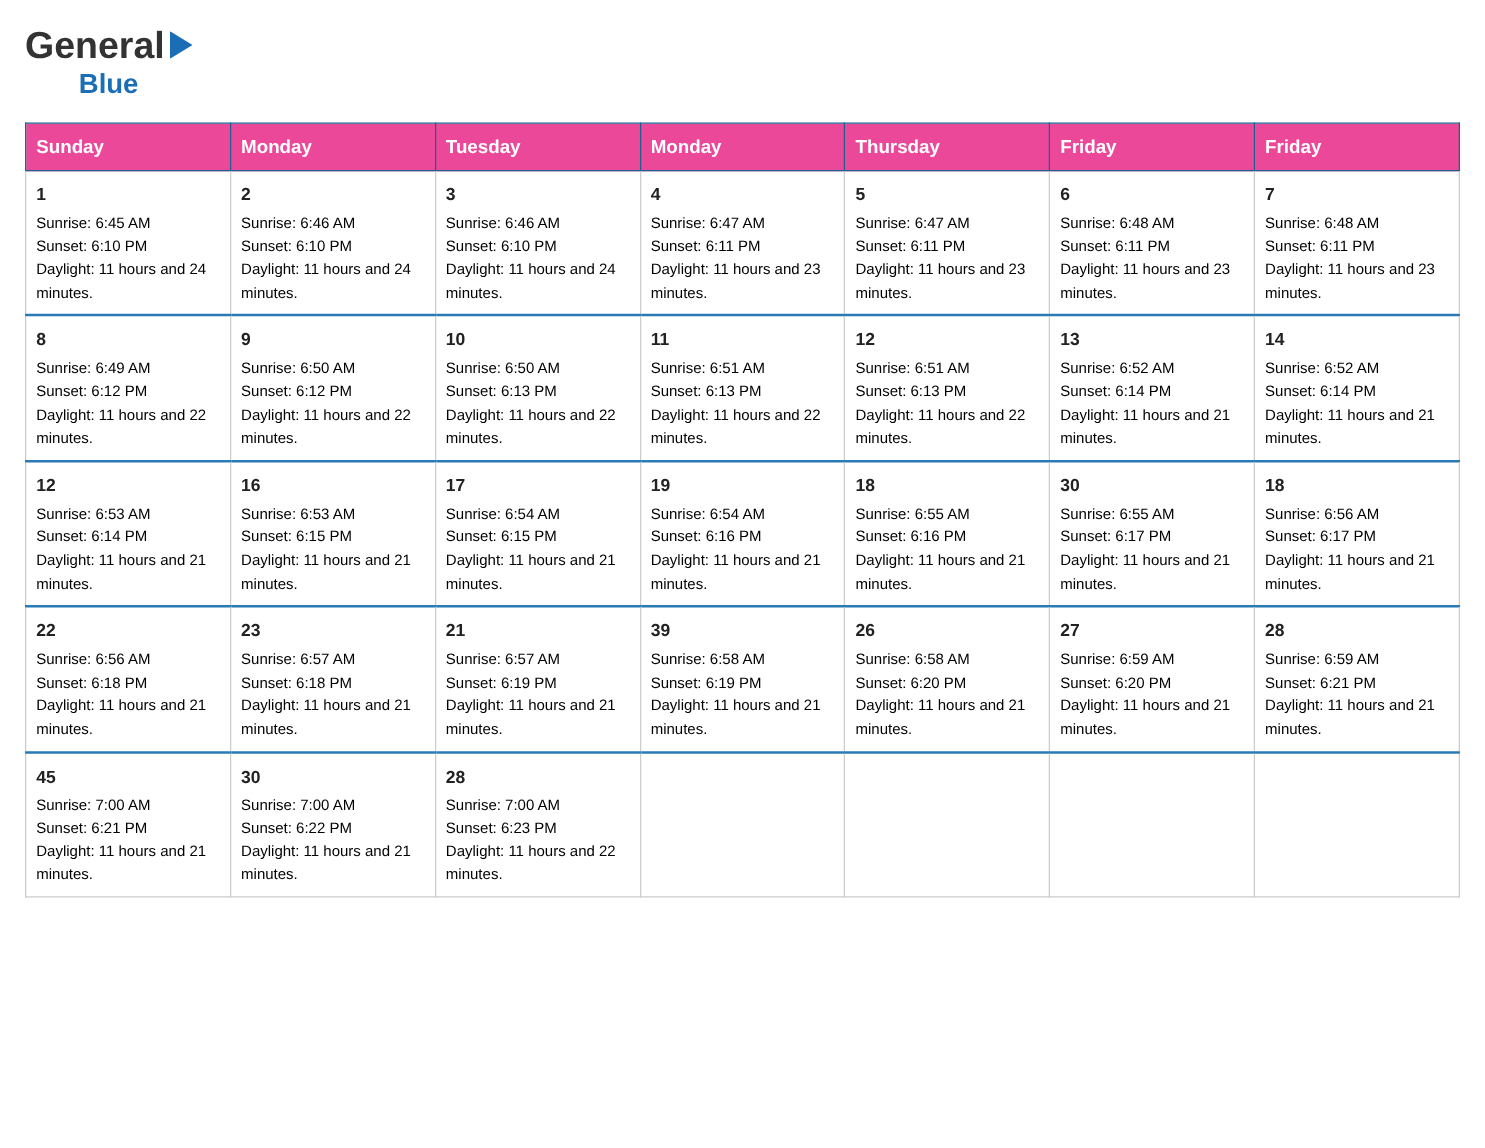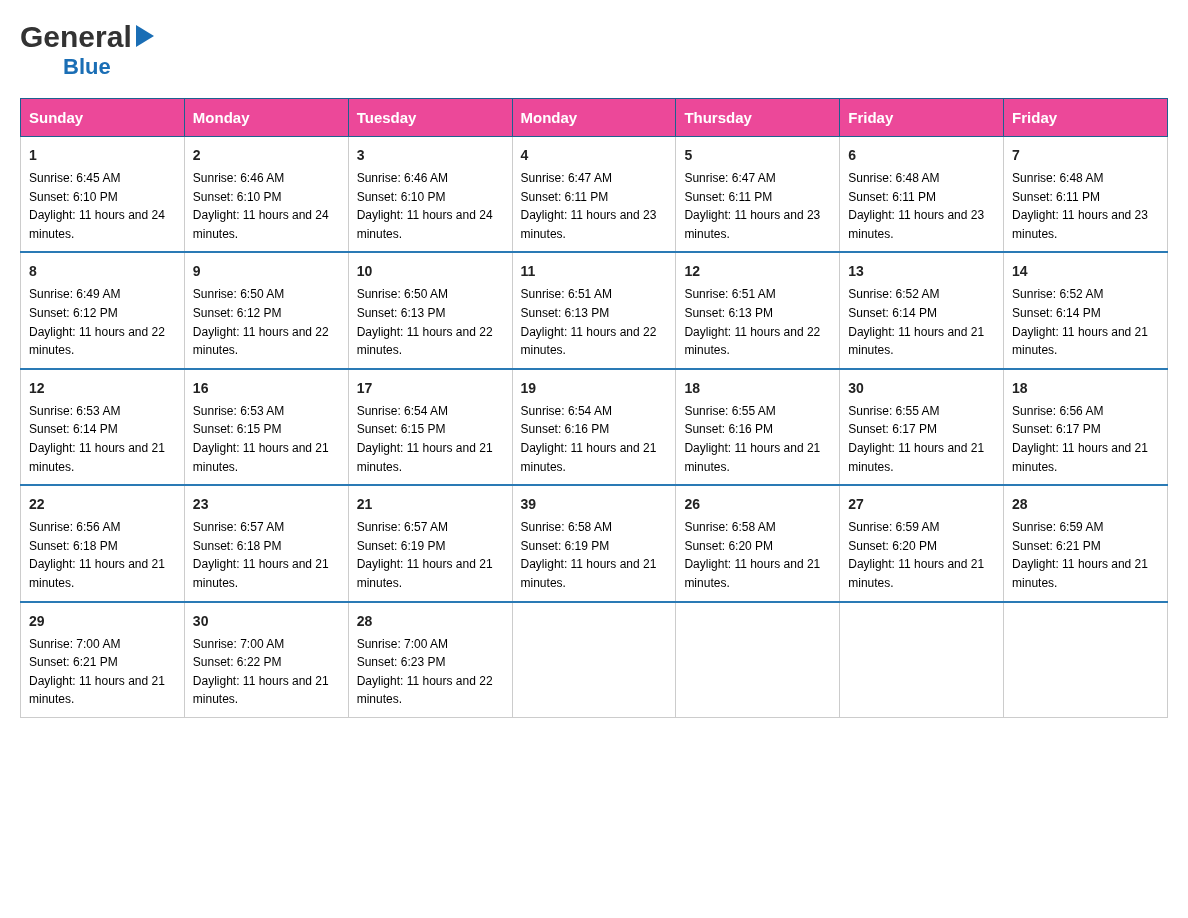--- a/index.html
+++ b/index.html
@@ -233,21 +233,21 @@
           <span class="day-number">27</span>
           <div class="day-info">Sunrise: 6:59 AM<br>Sunset: 6:20 PM<br>Daylight: 11 hours and 21 minutes.</div>
         </td>
         <td>
           <span class="day-number">28</span>
           <div class="day-info">Sunrise: 6:59 AM<br>Sunset: 6:21 PM<br>Daylight: 11 hours and 21 minutes.</div>
         </td>
       </tr>
       <tr class="row-separator">
         <td>
-          <span class="day-number">29</span>
+          <span class="day-number">45</span>
           <div class="day-info">Sunrise: 7:00 AM<br>Sunset: 6:21 PM<br>Daylight: 11 hours and 21 minutes.</div>
         </td>
         <td>
           <span class="day-number">30</span>
           <div class="day-info">Sunrise: 7:00 AM<br>Sunset: 6:22 PM<br>Daylight: 11 hours and 21 minutes.</div>
         </td>
         <td>
           <span class="day-number">28</span>
           <div class="day-info">Sunrise: 7:00 AM<br>Sunset: 6:23 PM<br>Daylight: 11 hours and 22 minutes.</div>
         </td>

